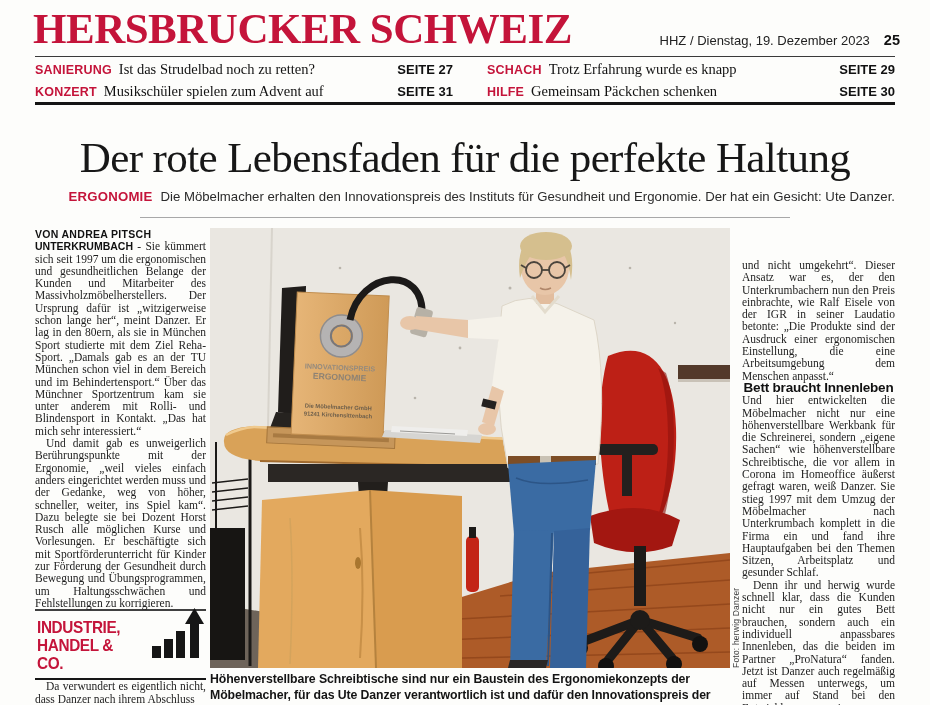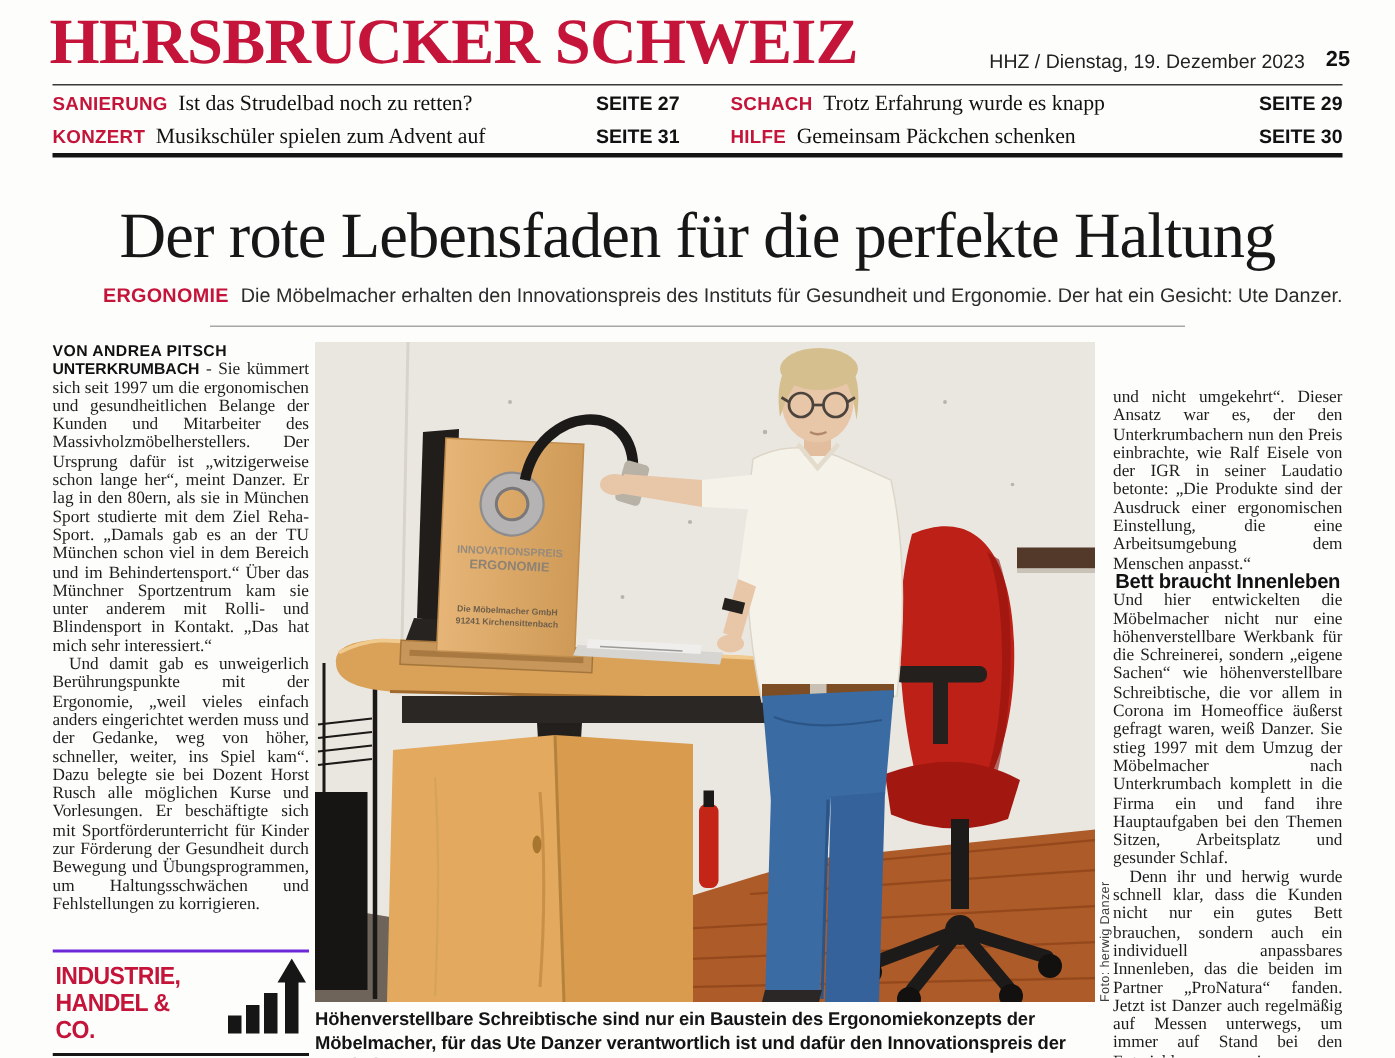--- a/index.html
+++ b/index.html
@@ -51,22 +51,22 @@
   .bodycol p{margin:0;}
   .bodycol p.indent{text-indent:11px;}
   .byline{font-family:"Liberation Sans",sans-serif;font-weight:bold;font-size:10.5px;
     letter-spacing:.3px;color:#111;margin:0 0 13px 0;text-align:left;}
   .lead-in{font-family:"Liberation Sans",sans-serif;font-weight:bold;font-size:10.5px;color:#111;}
   .col-subhead{font-family:"Liberation Sans",sans-serif;font-weight:bold;font-size:13.5px;
     color:#111;margin:9px 0 4px 0;text-align:center;letter-spacing:-.2px;}
 
   
   .promo-box{
-    margin-top:24px;border-top:2px solid #6d28d9;border-bottom:2px solid #161616;
-    padding:7px 0 6px 2px;display:flex;align-items:flex-end;justify-content:space-between;
+    margin-top:0;border-top:2px solid #404040;border-bottom:2px solid #161616;
+    padding:7px 0 6px 2px;display:flex;align-items:center;justify-content:space-between;
   }
   .promo-text{
     font-family:"Liberation Sans",sans-serif;font-weight:bold;font-size:16.5px;line-height:18px;
     color:#c4143a;letter-spacing:-.4px;transform:scaleX(.93);transform-origin:left center;text-align:left;
   }
   .promo-icon{position:relative;top:-2px;margin-top:-16px;flex:none;}
   .after-box{margin-top:8px;}
 
   
   .photo-frame{left:210px;top:228px;width:520px;height:440px;background:#e9e6e0;}

